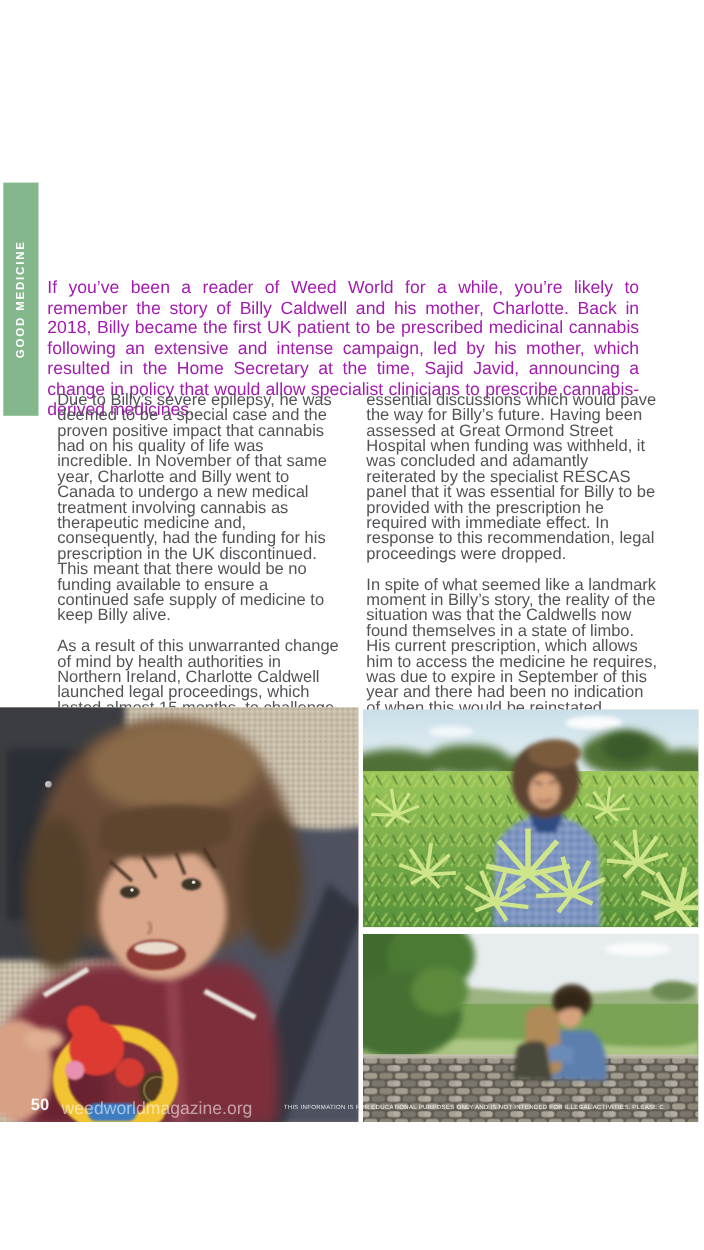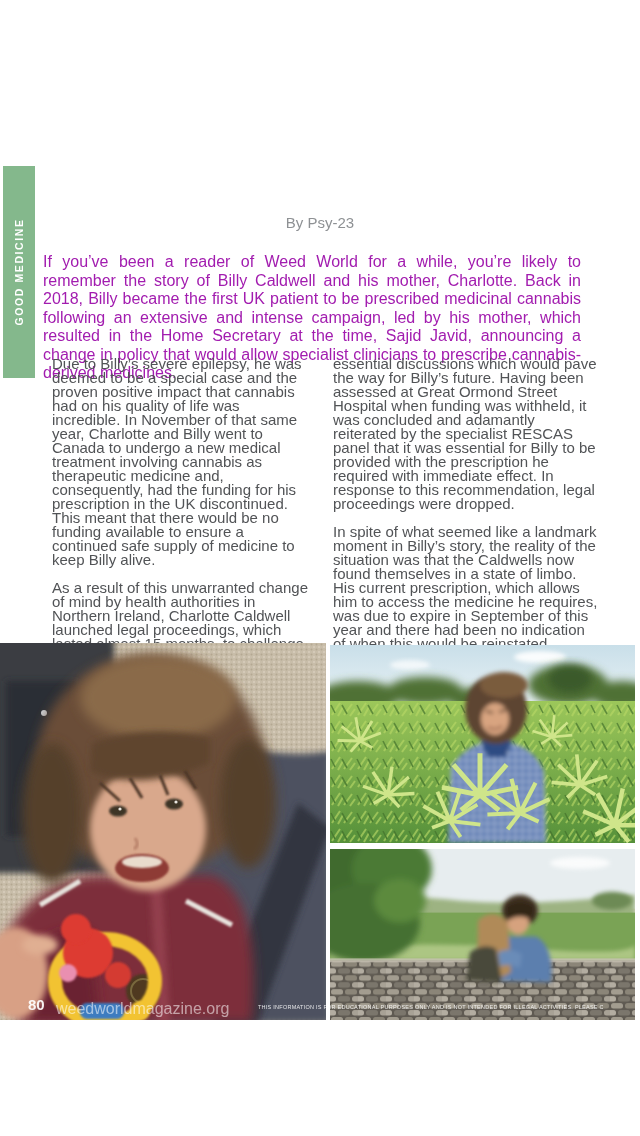--- a/index.html
+++ b/index.html
@@ -45,21 +45,20 @@
 </style>
 </head>
 <body>
 
 <div class="page">
 
   <div class="section-tab">
     <span class="vtext">GOOD MEDICINE</span>
   </div>
 
-  <div class="article-byline">By Psy-23</div>
 
   <div class="article-intro">If you’ve been a reader of Weed World for a while, you’re likely to remember the story of Billy Caldwell and his mother, Charlotte. Back in 2018, Billy became the first UK patient to be prescribed medicinal cannabis following an extensive and intense campaign, led by his mother, which resulted in the Home Secretary at the time, Sajid Javid, announcing a change in policy that would allow specialist clinicians to prescribe cannabis-derived medicines.</div>
 
   <div class="col col-left">
     <p>Due to Billy’s severe epilepsy, he was deemed to be a special case and the proven positive impact that cannabis had on his quality of life was incredible. In November of that same year, Charlotte and Billy went to Canada to undergo a new medical treatment involving cannabis as therapeutic medicine and, consequently, had the funding for his prescription in the UK discontinued. This meant that there would be no funding available to ensure a continued safe supply of medicine to keep Billy alive.</p>
     <p>As a result of this unwarranted change of mind by health authorities in Northern Ireland, Charlotte Caldwell launched legal proceedings, which lasted almost 15 months, to challenge the decision that defied Billy from accessing the medicine he rightly deserved. Additional frustrations added insult to injury when Billy’s mother realized that the existence of the Refractory Epilepsy Specialist Clinical Advisory Service (RESCAS) which had been created to deal with this particular issue had not been effectively communicated with authorities in Northern Ireland. Understandably, this had the effect of delaying</p>
   </div>
 
   <div class="col col-right">
     <p>essential discussions which would pave the way for Billy’s future. Having been assessed at Great Ormond Street Hospital when funding was withheld, it was concluded and adamantly reiterated by the specialist RESCAS panel that it was essential for Billy to be provided with the prescription he required with immediate effect. In response to this recommendation, legal proceedings were dropped.</p>
@@ -239,17 +238,17 @@
         <ellipse cx="190" cy="62" rx="18" ry="16" fill="#3f3022"></ellipse>
         <ellipse cx="188" cy="74" rx="11" ry="12" fill="#d6a27e"></ellipse>
         <path d="M176,58 Q190,48 204,58 L202,72 Q190,64 178,72 Z" fill="#332619"></path>
         <path d="M148,72 Q164,58 178,74 L181,124 Q165,136 147,124 Z" fill="#b08a58"></path>
         <path d="M136,132 L140,104 Q152,94 166,100 L172,134 Z" fill="#4a4a3a"></path>
         <path d="M168,104 Q180,98 192,106 L190,120 Q178,114 170,118 Z" fill="#6b8cb8"></path>
       </g>
     </svg>
   </div>
 
-  <div class="page-number">80</div>
+  <div class="page-number">50</div>
   <div class="site-url">weedworldmagazine.org</div>
   <div class="disclaimer">THIS INFORMATION IS FOR EDUCATIONAL PURPOSES ONLY AND IS NOT INTENDED FOR ILLEGAL ACTIVITIES. PLEASE CHECK YOUR COUNTRY’S LAWS</div>
 
 </div>
 
 </body></html>

